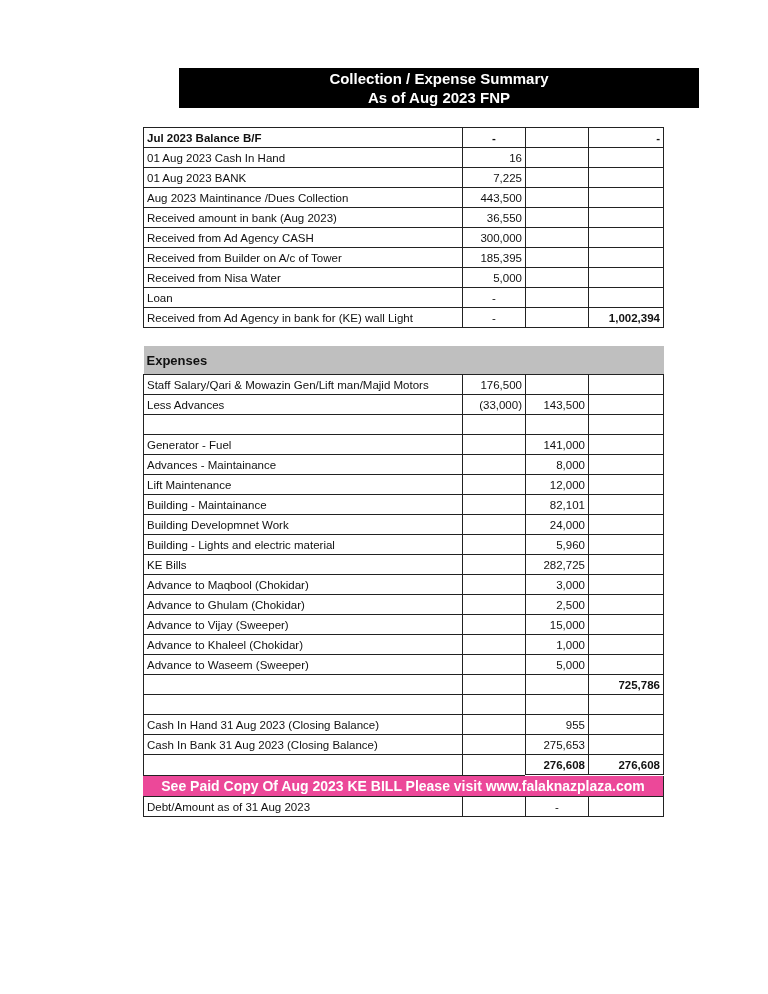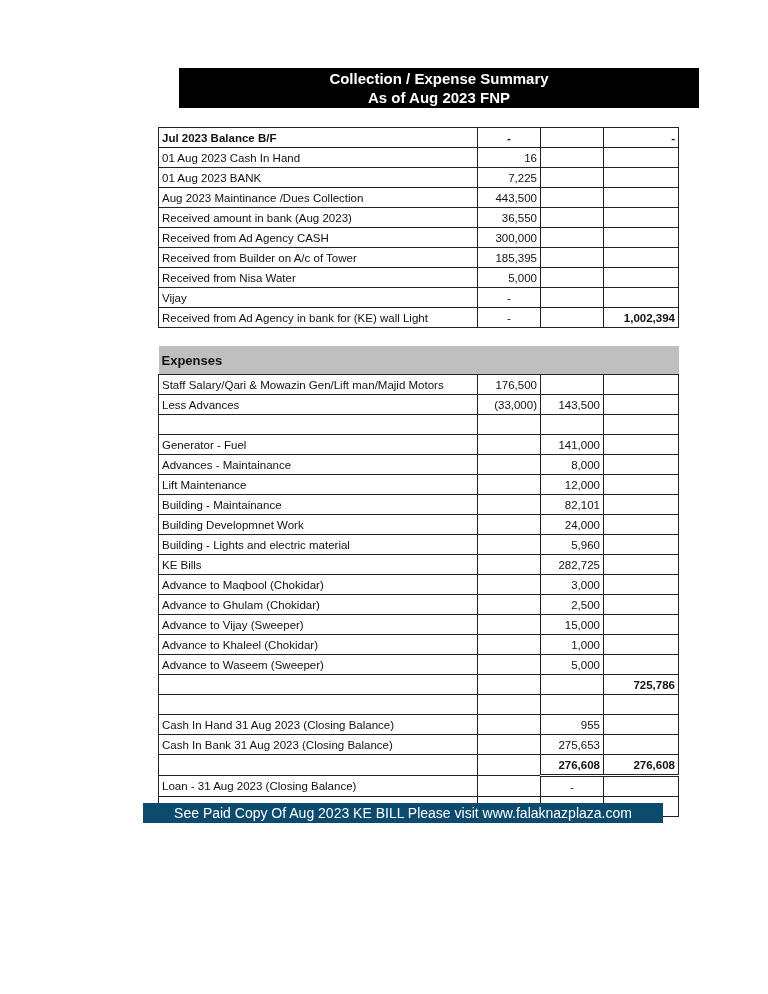--- a/index.html
+++ b/index.html
@@ -1,28 +1,28 @@
 <!DOCTYPE html>
 <html><head>
 <meta charset="utf-8">
 <style>
   html, body { margin:0; padding:0; background:#ffffff; }
   body { width:768px; height:994px; position:relative; font-family:"Liberation Sans", sans-serif; color:#111; }
   .title-bar { position:absolute; left:143px; top:68px; width:520px; height:40px; background:#000; color:#fff; text-align:center; font-weight:bold; font-size:15px; line-height:19px; padding-top:1px; box-sizing:border-box;margin-left:36px; }
-  table { border-collapse:collapse; position:absolute; left:158px; table-layout:fixed; }
+  table { border-collapse:collapse; position:absolute; left:143px; table-layout:fixed; }
   td { border:1px solid #222; font-size:11.5px; height:19px; padding:0 3px; white-space:nowrap; overflow:hidden; }
   td.num { text-align:right; }
   td.ctr { text-align:center; }
   .bold { font-weight:bold; }
   col.c1 { width:319px; } col.c2 { width:63px; } col.c3 { width:63px; } col.c4 { width:75px; }
   #income { top:127px; }
   #expenses { top:346px; }
   .exp-header td { background:#bfbfbf; font-weight:bold; font-size:13px; border:none; border-bottom:1px solid #222; height:28px; }
   tr.dbl td.dblb { border-bottom:3px double #222; }
-  .footer-bar { position:absolute; left:143px; top:803px; width:520px; height:20px; background:#0c4a6e; color:#fff; text-align:center; font-weight:normal; font-size:14px; line-height:20px; }
+  .footer-bar { position:absolute; left:143px; top:776px; width:520px; height:20px; background:#ec4899; color:#fff; text-align:center; font-weight:bold; font-size:14px; line-height:20px; }
 </style>
 </head>
 <body>
 
 <div class="title-bar">
   <div>Collection / Expense Summary</div>
   <div>As of Aug 2023 FNP</div>
 </div>
 
 <table id="income">
@@ -75,21 +75,21 @@
         <td class="num"></td>
         <td class="num"></td>
       </tr>
       <tr>
         <td class="">Received from Nisa Water</td>
         <td class="num">5,000</td>
         <td class="num"></td>
         <td class="num"></td>
       </tr>
       <tr>
-        <td class="">Vijay</td>
+        <td class="">Loan</td>
         <td class="ctr">-</td>
         <td class="num"></td>
         <td class="num"></td>
       </tr>
       <tr>
         <td class="">Received from Ad Agency in bank for  (KE) wall Light</td>
         <td class="ctr">-</td>
         <td class="num"></td>
         <td class="num bold">1,002,394</td>
       </tr>

